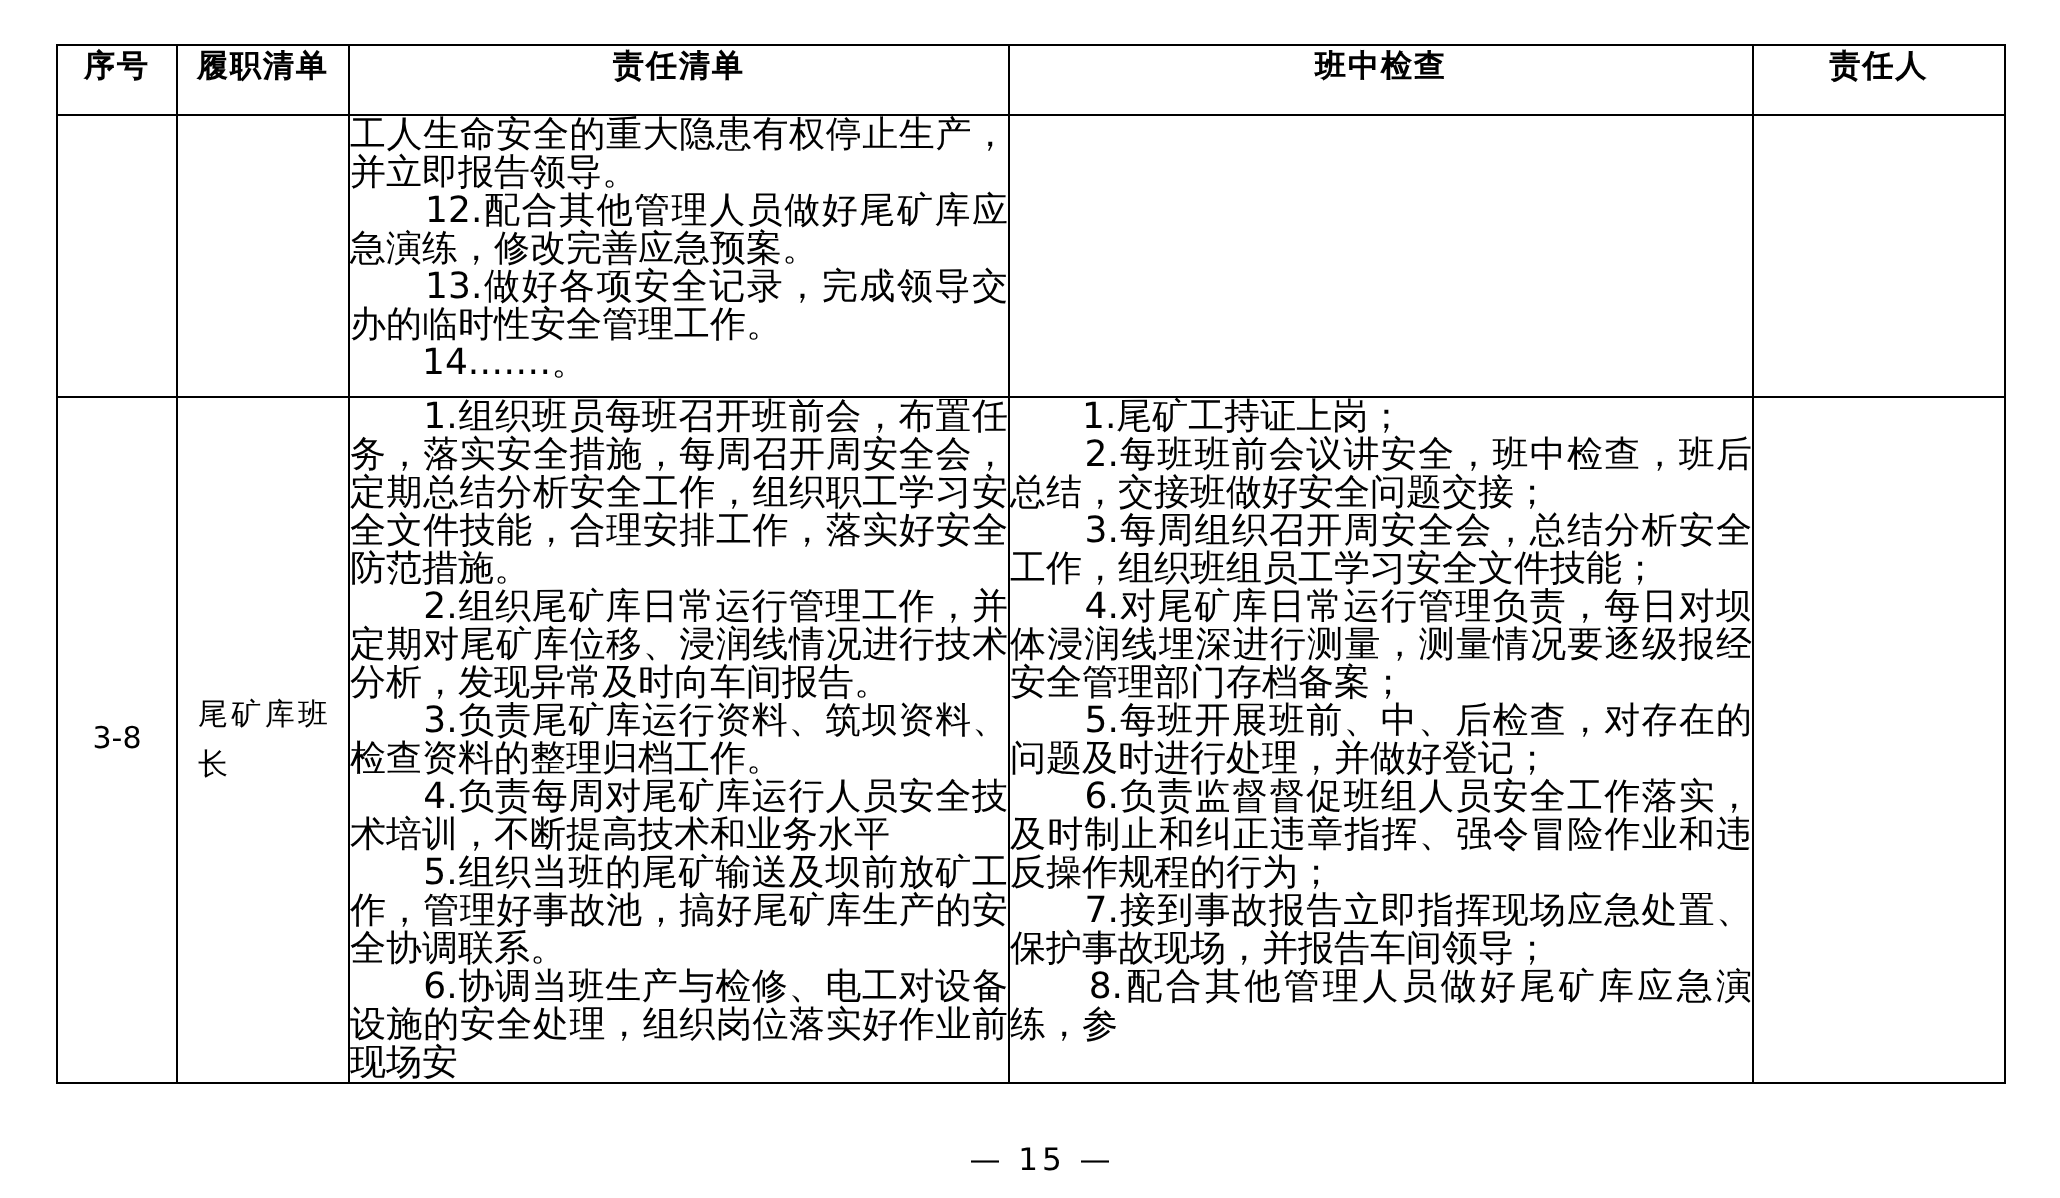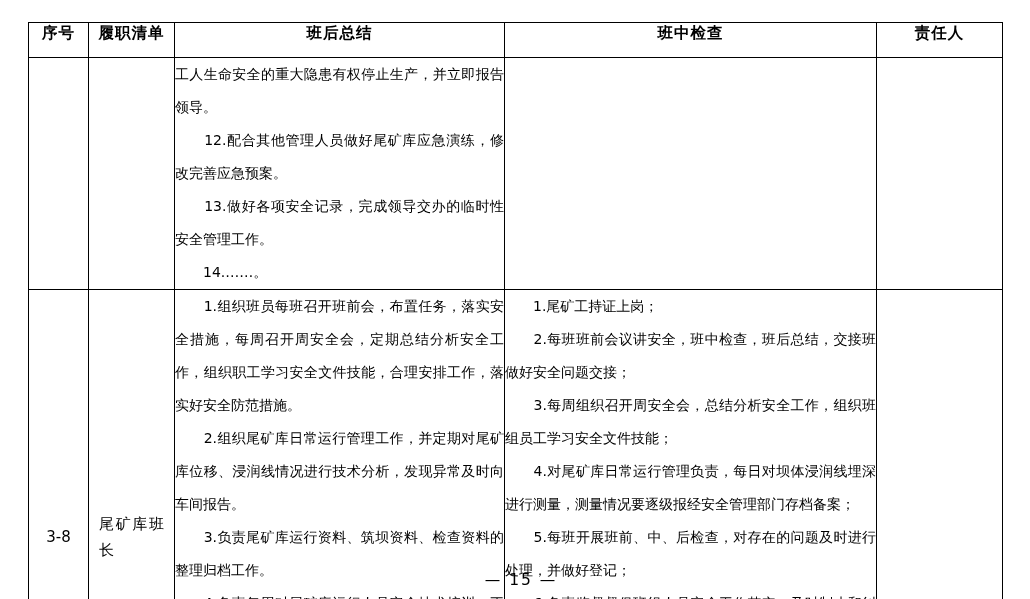--- a/index.html
+++ b/index.html
@@ -41,22 +41,22 @@
 
   thead td {
     height: 34px;
     text-align: center;
     vertical-align: middle;
     font-size: 15.5px;
     font-weight: bold;
     letter-spacing: 1px;
   }
   .cell-text {
-    font-size: 14px;
-    line-height: 33px;
+    font-size: 18px;
+    line-height: 19px;
     padding: 4px 7px 4px 7px;
     white-space: pre-wrap;
     word-break: break-all;
     text-align: justify;
   }
   .cell-center {
     text-align: center;
     vertical-align: middle;
     font-size: 15px;
     line-height: 25.5px;
@@ -92,21 +92,21 @@
       <col class="col-seq">
       <col class="col-post">
       <col class="col-duty">
       <col class="col-perf">
       <col class="col-person">
     </colgroup>
     <thead>
       <tr>
         <td>序号</td>
         <td>履职清单</td>
-        <td>班后总结</td>
+        <td>责任清单</td>
         <td>班中检查</td>
         <td>责任人</td>
       </tr>
     </thead>
     <tbody>
       <tr class="row1">
         <td class="cell-center mid"></td>
         <td class="cell-center mid"></td>
         <td class="cell-text">工人生命安全的重大隐患有权停止生产，并立即报告领导。
 　　12.配合其他管理人员做好尾矿库应急演练，修改完善应急预案。

